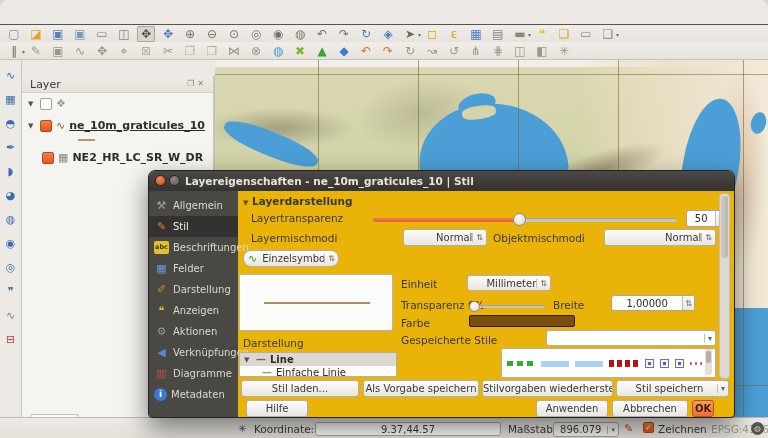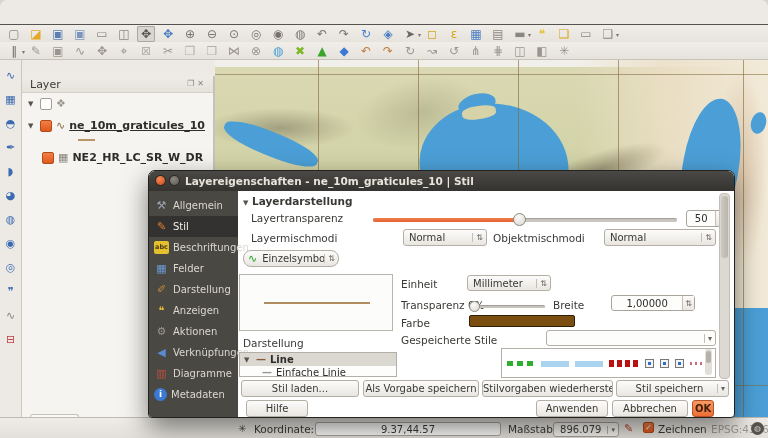--- a/index.html
+++ b/index.html
@@ -56,38 +56,38 @@
   .sbar>*{position:absolute;top:4px;}
   .sfield{border:1px solid #a9a49c;background:#fdfdfc;border-radius:3px;text-align:center;font-size:10px;height:14px;padding-top:1px;}
   .scombo{border:1px solid #a9a49c;background:#f6f4f0;border-radius:3px;height:15px;font-size:10px;display:flex;align-items:center;}
   .scombo .val{flex:1;text-align:center;}
   .scombo .ddg{border-left:1px solid #b5b1a9;padding:0 3px;font-size:7px;color:#6b675f;}
   .sb-cb{width:11px;height:11px;border-radius:2px;border:1px solid #b14c1a;background:linear-gradient(180deg,#f38048,#e0571f);
     color:#fff;font-size:8px;line-height:10px;text-align:center;}
   .sb-epsg{color:#a09c94;}
   .sb-globe{width:13px;height:13px;border-radius:50%;background:#55534e;color:#d8d4cc;font-size:8px;line-height:13px;text-align:center;}
   
-  .dlg{position:absolute;left:148px;top:170px;width:587px;height:248px;background:#ffffff;
+  .dlg{position:absolute;left:148px;top:170px;width:587px;height:248px;background:#eab308;
     border:1px solid #23221f;border-radius:7px 7px 4px 4px;box-shadow:0 10px 26px rgba(0,0,0,.5);z-index:30;}
   .dlg-tb{position:absolute;left:0;top:0;right:0;height:20px;border-radius:6px 6px 0 0;
     background:linear-gradient(180deg,#4b4945,#35332f);color:#e8e4dc;}
   .dlg-tb .title{position:absolute;left:36px;top:4px;font-size:10.5px;font-weight:bold;}
   .dlg-tb .wbtn{top:4px;width:11px;height:11px;}
   .dside{position:absolute;left:0;top:20px;bottom:0;width:89px;background:#4a4843;border-radius:0 0 0 3px;padding-top:4px;}
   .srow{height:21px;display:flex;align-items:center;gap:4px;padding-left:5px;color:#dcd8d0;font-size:10px;white-space:nowrap;}
   .srow.sel{background:#343230;color:#f2efe9;}
   .sic{width:15px;height:13px;font-size:11px;line-height:13px;text-align:center;flex:0 0 auto;}
   .sic.rnd{border-radius:50%;width:13px;font-size:9px;font-weight:bold;}
   .sic.bdg{border-radius:2px;font-size:6.5px;font-weight:bold;line-height:12px;}
   .dc-lbl{position:absolute;font-size:10.5px;color:#3a3936;white-space:nowrap;}
   .gtk-btn{position:absolute;background:linear-gradient(180deg,#fdfcfb,#e9e6e1);border:1px solid #b3aea6;border-radius:3px;
     font-size:10px;color:#3a3936;text-align:center;padding-top:2px;height:17px;white-space:nowrap;overflow:hidden;}
   .gtk-combo{position:absolute;background:linear-gradient(180deg,#fdfcfb,#e9e6e1);border:1px solid #b3aea6;border-radius:3px;
     height:17px;display:flex;align-items:center;font-size:10px;color:#3a3936;}
-  .gtk-combo .val{flex:1;padding-left:5px;text-align:left;white-space:nowrap;overflow:hidden;}
+  .gtk-combo .val{flex:1;padding-left:5px;text-align:right;white-space:nowrap;overflow:hidden;}
   .gtk-combo .spn,.gtk-combo .ddg{border-left:1px solid #c3bfb7;padding:0 3px;font-size:8px;color:#6b675f;}
   .gtk-spin{position:absolute;background:#fdfdfc;border:1px solid #a9a49c;border-radius:3px;height:17px;display:flex;align-items:center;}
   .gtk-spin .val{flex:1;text-align:center;font-size:10px;color:#2e2d2a;}
   .gtk-spin .spn{border-left:1px solid #c3bfb7;padding:0 2px;font-size:8px;color:#6b675f;background:linear-gradient(180deg,#fdfcfb,#e9e6e1);height:100%;display:flex;align-items:center;}
   .slider-track{position:absolute;height:4px;background:#c9c5bf;border-radius:2px;box-shadow:inset 0 1px 1px rgba(0,0,0,.2);}
   .slider-fill{position:absolute;left:0;top:0;height:4px;background:linear-gradient(180deg,#f08050,#e45f2e);border-radius:2px;}
   .slider-handle{position:absolute;top:-5px;width:13px;height:13px;border-radius:50%;
     background:radial-gradient(circle at 40% 30%,#fbfaf8,#d9d6cf);border:1px solid #8d897f;}
   .preview{position:absolute;left:90px;top:103px;width:154px;height:57px;background:#fcfcfb;border:1px solid #b9b5ad;}
   .preview .pline{position:absolute;left:24px;top:27px;width:106px;height:2px;background:#b08d5e;}

